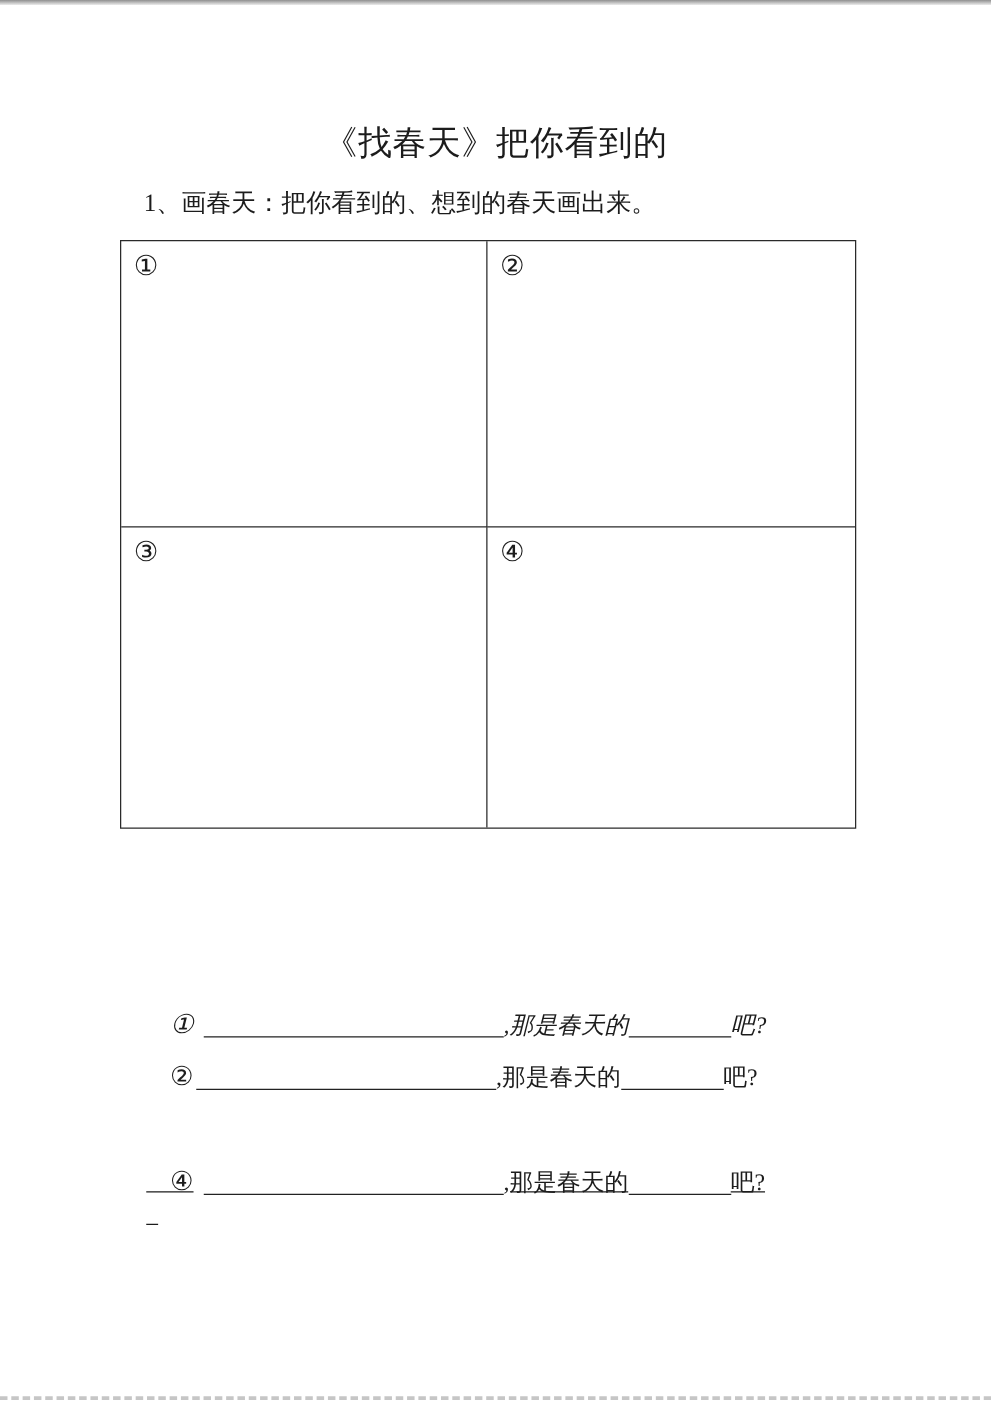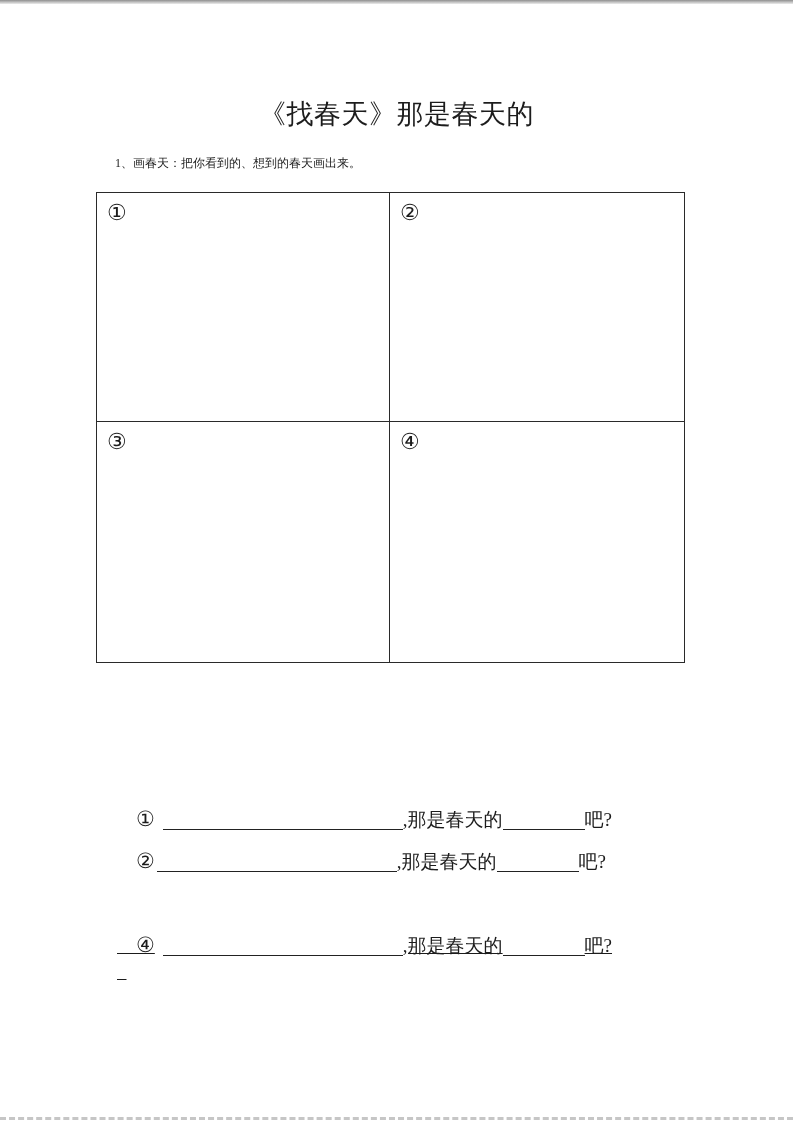--- a/index.html
+++ b/index.html
@@ -20,21 +20,21 @@
     position: absolute; bottom: 1px; left: 0; right: 0; height: 0;
     border-bottom: 3px dashed #c6c6c6;
   }
   .title {
     position: absolute; top: 96px; left: 0; width: 100%;
     text-align: center; font-size: 27px; line-height: 36px;
     white-space: pre; letter-spacing: 0.5px;
   }
   .instr1 {
     position: absolute; left: 115px; top: 149px;
-    font-size: 12px; line-height: 28px; white-space: pre;
+    font-size: 20px; line-height: 28px; white-space: pre;
   }
   .grid {
     position: absolute; left: 96px; top: 192px;
     width: 589px; height: 471px;
     border: 1.5px solid #2a2a2a;
     display: grid;
     grid-template-columns: 293px 1fr;
     grid-template-rows: 229px 1fr;
     box-sizing: border-box;
   }
@@ -57,32 +57,32 @@
   }
   .fill-row .num { font-size: 21px; }
   .blank {
     display: inline-block;
     border-bottom: 1.5px solid #222222;
     height: 18px;
     vertical-align: -4px;
   }
   .blank-long  { width: 240px; margin-left: 8px; }
   .blank-short { width: 82px; }
-  .r0 { top: 780px; }
+  .r0 { top: 780px; font-style: italic; }
   .r1 { top: 822px; }
   .r2 { top: 864px; }
   .r3 { top: 906px; text-decoration: underline; }
 </style>
 </head>
 <body>
 
 <div class="page">
   <div class="top-edge"></div>
 
-  <div class="title">《找春天》那是春天的</div>
+  <div class="title">《找春天》把你看到的</div>
 
   <div class="instr1">1、画春天：把你看到的、想到的春天画出来。</div>
 
   <div class="grid">
     <div class="cell c1">
       <span>①</span>
     </div>
     <div class="cell c2">
       <span>②</span>
     </div>

